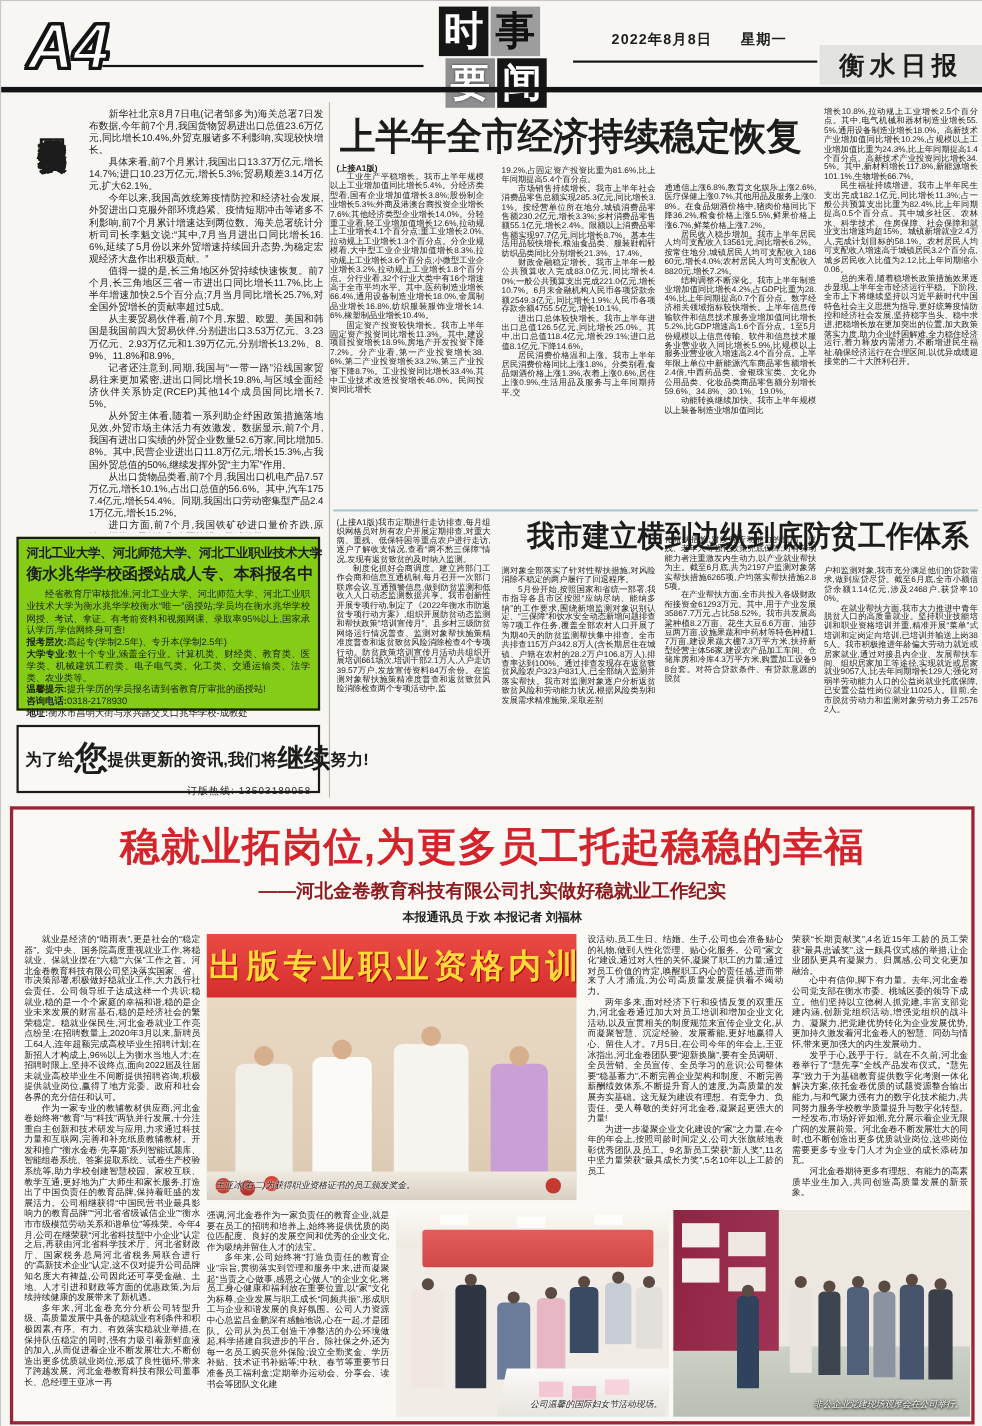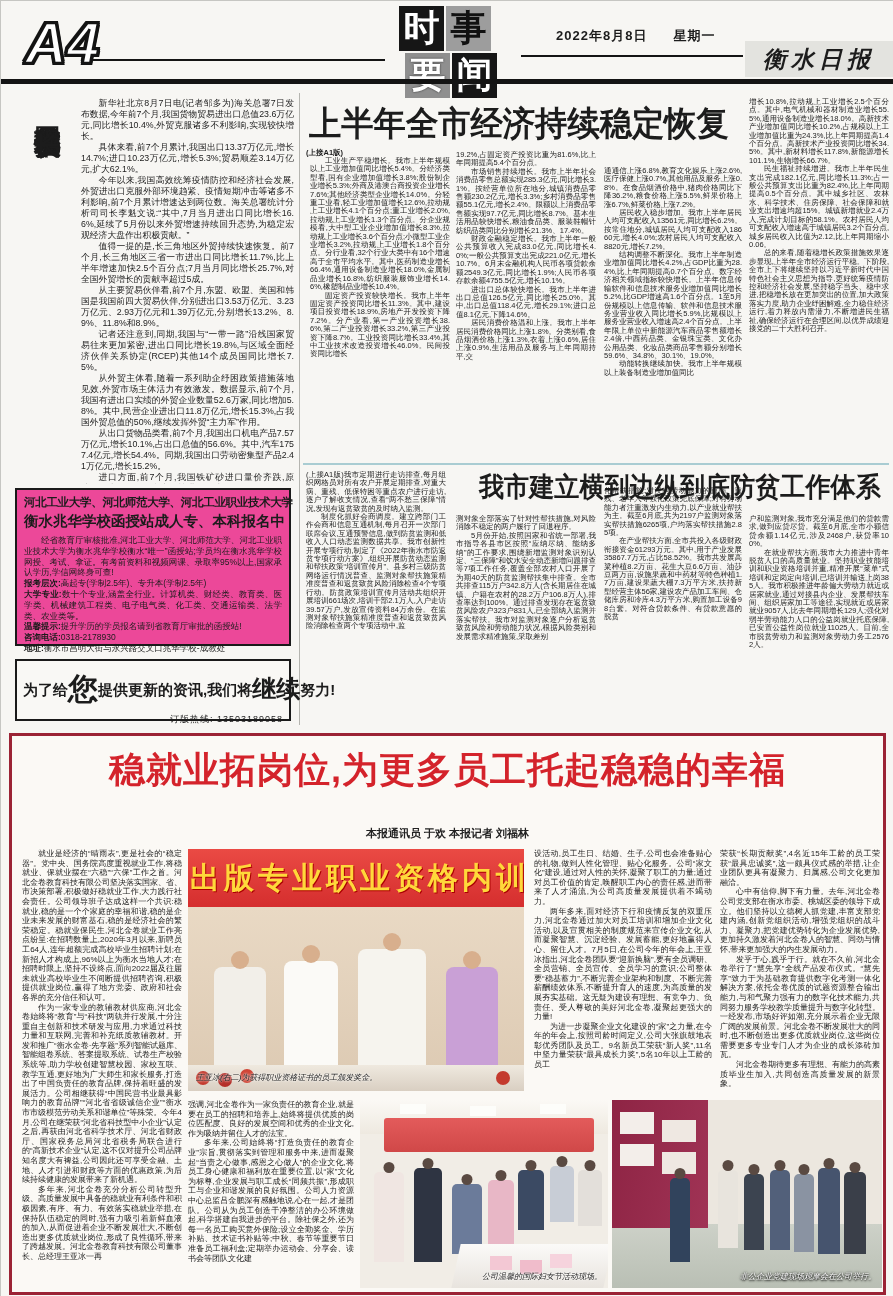--- a/index.html
+++ b/index.html
@@ -15,21 +15,21 @@
   .logo .cell{position:absolute;width:45px;height:45px;display:flex;align-items:center;justify-content:center;
               font-size:36px;font-weight:900;}
   .c-tl{left:0;top:0;background:#161616;color:#fff;}
   .c-tr{left:47px;top:0;background:#9d9d9d;color:#111;}
   .c-bl{left:6px;top:47px;background:#8f8f8f;color:#fff;text-shadow:0 0 2px #222;}
   .c-br{left:53px;top:47px;background:#161616;color:#fff;}
   .dateline{left:555px;top:26px;font-size:13px;font-weight:bold;letter-spacing:1px;}
   .dateline span{margin-right:26px;}
   .hline2{left:520px;top:54px;width:222px;height:2px;background:#141414;}
   .paperbox{left:744px;top:40px;width:148px;height:36px;background:#e3e3df;display:flex;align-items:center;justify-content:center;
-            font-family:"DejaVu Serif",serif;font-style:italic;font-weight:bold;font-size:23px;letter-spacing:5px;}
+            font-family:"DejaVu Serif",serif;font-weight:bold;font-size:23px;letter-spacing:5px;}
   .thickrule{left:0;top:78px;width:893px;height:5px;background:#141414;}
   
   .col{overflow:hidden;text-align:justify;}
   .col p{margin:0;text-indent:2em;word-break:break-all;}
   .col.cont p:first-child{text-indent:0;}
   .smalltxt{font-size:7.5px;line-height:8.4px;}
   .lefttxt{font-size:8.8px;line-height:11px;}
   .feattxt{font-size:8px;line-height:9.6px;}
   
   .vhead{left:24px;top:104px;width:46px;height:372px;writing-mode:vertical-rl;text-orientation:upright;
@@ -37,21 +37,21 @@
   .vrule{left:298px;top:92px;width:1px;height:632px;background:#b5b5b0;}
   
   .mainhead{left:308px;top:100px;width:436px;font-size:34px;font-weight:900;white-space:nowrap;
             transform:scaleX(0.95);transform-origin:left top;letter-spacing:0px;}
   .conttag{font-weight:bold;font-size:7.5px;}
   .tealrule{left:302px;top:462px;width:586px;height:2px;background:#a9ccd2;}
   
   .midhead{left:478px;top:468px;width:412px;font-size:27px;font-weight:900;white-space:nowrap;
            transform:scaleX(0.93);transform-origin:left top;}
   
-  .schoolad{left:14px;top:487px;width:276px;height:158px;border:2px solid #1a1a1a;background:#ec4899;padding:5px 7px;box-sizing:border-box;}
+  .schoolad{left:14px;top:487px;width:276px;height:158px;border:2px solid #1a1a1a;background:#84cc16;padding:5px 7px;box-sizing:border-box;}
   .schoolad .t1{font-size:11.5px;font-weight:900;text-align:center;white-space:nowrap;letter-spacing:-0.3px;}
   .schoolad .t2{font-size:14.5px;font-weight:900;text-align:center;white-space:nowrap;margin-top:2px;}
   .schoolad .intro{font-size:8.5px;line-height:10.8px;text-align:justify;text-indent:2em;margin-top:4px;word-break:break-all;}
   .schoolad .item{font-size:8.5px;line-height:10.8px;text-align:justify;word-break:break-all;}
   .schoolad .item b{font-weight:900;}
   .promoad{left:14px;top:658px;width:276px;height:62px;border:2px solid #1a1a1a;background:#f9f8f5;box-sizing:border-box;padding:4px 6px;}
   .promoline{font-size:15px;font-weight:bold;white-space:nowrap;margin-top:4px;}
   .promoline .big1{font-size:30px;font-weight:900;vertical-align:-4px;}
   .promoline .big2{font-size:24px;font-weight:700;vertical-align:-2px;}
   .hotline{font-size:9px;text-align:right;margin-top:3px;letter-spacing:1px;}
@@ -104,21 +104,21 @@
       <p>从主要贸易伙伴看,前7个月,东盟、欧盟、美国和韩国是我国前四大贸易伙伴,分别进出口3.53万亿元、3.23万亿元、2.93万亿元和1.39万亿元,分别增长13.2%、8.9%、11.8%和8.9%。</p>
       <p>记者还注意到,同期,我国与“一带一路”沿线国家贸易往来更加紧密,进出口同比增长19.8%,与区域全面经济伙伴关系协定(RCEP)其他14个成员国同比增长7.5%。</p>
       <p>从外贸主体看,随着一系列助企纾困政策措施落地见效,外贸市场主体活力有效激发。数据显示,前7个月,我国有进出口实绩的外贸企业数量52.6万家,同比增加5.8%。其中,民营企业进出口11.8万亿元,增长15.3%,占我国外贸总值的50%,继续发挥外贸“主力军”作用。</p>
       <p>从出口货物品类看,前7个月,我国出口机电产品7.57万亿元,增长10.1%,占出口总值的56.6%。其中,汽车1757.4亿元,增长54.4%。同期,我国出口劳动密集型产品2.41万亿元,增长15.2%。</p>
       <p>进口方面,前7个月,我国铁矿砂进口量价齐跌,原油、煤炭、天然气和大豆等进口量减价扬。</p>
     </div>
   <div class="abs vrule"></div>
 
   <div class="abs mainhead">上半年全市经济持续稳定恢复</div>
   <div class="abs conttag" style="left:305px;top:147px;">(上接A1版)</div>
-  <div class="abs col smalltxt" style="left:309px;top:156px;width:140px;height:302px;">
+  <div class="abs col smalltxt" style="left:299px;top:156px;width:140px;height:302px;">
       <p>工业生产平稳增长。我市上半年规模以上工业增加值同比增长5.4%。分经济类型看,国有企业增加值增长3.8%;股份制企业增长5.3%;外商及港澳台商投资企业增长7.6%;其他经济类型企业增长14.0%。分轻重工业看,轻工业增加值增长12.6%,拉动规上工业增长4.1个百分点;重工业增长2.0%,拉动规上工业增长1.3个百分点。分企业规模看,大中型工业企业增加值增长8.3%,拉动规上工业增长3.6个百分点;小微型工业企业增长3.2%,拉动规上工业增长1.8个百分点。分行业看,32个行业大类中有16个增速高于全市平均水平。其中,医药制造业增长66.4%,通用设备制造业增长18.0%,金属制品业增长16.8%,纺织服装服饰业增长14.6%,橡塑制品业增长10.4%。</p>
       <p>固定资产投资较快增长。我市上半年固定资产投资同比增长11.3%。其中,建设项目投资增长18.9%,房地产开发投资下降7.2%。分产业看,第一产业投资增长38.6%,第二产业投资增长33.2%,第三产业投资下降8.7%。工业投资同比增长33.4%,其中工业技术改造投资增长46.0%。民间投资同比增长</p>
     </div>
   <div class="abs col cont smalltxt" style="left:455px;top:150px;width:140px;height:308px;">
       <p>19.2%,占固定资产投资比重为81.6%,比上年同期提高5.4个百分点。</p>
       <p>市场销售持续增长。我市上半年社会消费品零售总额实现285.3亿元,同比增长3.1%。按经营单位所在地分,城镇消费品零售额230.2亿元,增长3.3%;乡村消费品零售额55.1亿元,增长2.4%。限额以上消费品零售额实现97.7亿元,同比增长8.7%。基本生活用品较快增长,粮油食品类、服装鞋帽针纺织品类同比分别增长21.3%、17.4%。</p>
       <p>财政金融稳定增长。我市上半年一般公共预算收入完成83.0亿元,同比增长4.0%;一般公共预算支出完成221.0亿元,增长10.7%。6月末金融机构人民币各项贷款余额2549.3亿元,同比增长1.9%;人民币各项存款余额4755.5亿元,增长10.1%。</p>
       <p>进出口总体较快增长。我市上半年进出口总值126.5亿元,同比增长25.0%。其中,出口总值118.4亿元,增长29.1%;进口总值8.1亿元,下降14.6%。</p>
       <p>居民消费价格温和上涨。我市上半年居民消费价格同比上涨1.8%。分类别看,食品烟酒价格上涨1.3%,衣着上涨0.6%,居住上涨0.9%,生活用品及服务与上年同期持平,交</p>
     </div>
@@ -170,20 +170,21 @@
       <span>为了给</span><span class="big1">您</span><span>提供更新的资讯,我们将</span><span class="big2">继续</span><span>努力!</span>
     </div>
     <div class="hotline">
       <span>订版热线:</span>
       <span>13503189058</span>
     </div>
   </div>
 
   <div class="abs featbox">
     <div class="abs feathead">稳就业拓岗位,为更多员工托起稳稳的幸福</div>
+    <div class="abs featsub">——河北金卷教育科技有限公司扎实做好稳就业工作纪实</div>
     <div class="abs featby">本报通讯员 于欢 本报记者 刘福林</div>
 
     <div class="abs col feattxt" style="left:10px;top:113px;width:160px;height:438px;">
         <p>就业是经济的“晴雨表”,更是社会的“稳定器”。党中央、国务院高度重视就业工作,将稳就业、保就业摆在“六稳”“六保”工作之首。河北金卷教育科技有限公司坚决落实国家、省、市决策部署,积极做好稳就业工作,大力践行社会责任。公司领导班子达成这样一个共识:稳就业,稳的是一个个家庭的幸福和谐,稳的是企业未来发展的财富基石,稳的是经济社会的繁荣稳定。稳就业保民生,河北金卷就业工作亮点纷呈:在招聘数量上,2020年3月以来,新聘员工64人,连年超额完成高校毕业生招聘计划;在新招人才构成上,96%以上为衡水当地人才;在招聘时限上,坚持不设终点,面向2022届及往届未就业高校毕业生不间断提供招聘咨询,积极提供就业岗位,赢得了地方党委、政府和社会各界的充分信任和认可。</p>
         <p>作为一家专业的教辅教材供应商,河北金卷始终将“教育”与“科技”两轨并行发展,十分注重自主创新和技术研发与应用,力求通过科技力量和互联网,完善和补充纸质教辅教材。开发和推广“衡水金卷·先享题”系列智能试题库、智能组卷系统、答案提取系统、试卷生产校验系统等,助力学校创建智慧校园、家校互联、教学互通,更好地为广大师生和家长服务,打造出了中国负责任的教育品牌,保持着旺盛的发展活力。公司相继获得“中国民营书业最具影响力的教育品牌”“河北省省级诚信企业”“衡水市市级模范劳动关系和谐单位”等殊荣。今年4月,公司在继荣获“河北省科技型中小企业”认定之后,再获由河北省科学技术厅、河北省财政厅、国家税务总局河北省税务局联合进行的“高新技术企业”认定,这不仅对提升公司品牌知名度大有裨益,公司因此还可享受金融、土地、人才引进和财政等方面的优惠政策,为后续持续健康的发展带来了新机遇。</p>
         <p>多年来,河北金卷充分分析公司转型升级、高质量发展中具备的稳就业有利条件和积极因素,有序、有力、有效落实稳就业举措,在保持队伍稳定的同时,强有力吸引着新鲜血液的加入,从而促进着企业不断发展壮大,不断创造出更多优质就业岗位,形成了良性循环,带来了跨越发展。河北金卷教育科技有限公司董事长、总经理王亚冰一再</p>
       </div>
 
     <div class="photo" style="left:176px;top:113px;width:336px;height:242px;">
       <div class="banner">出版专业职业资格内训班</div>

